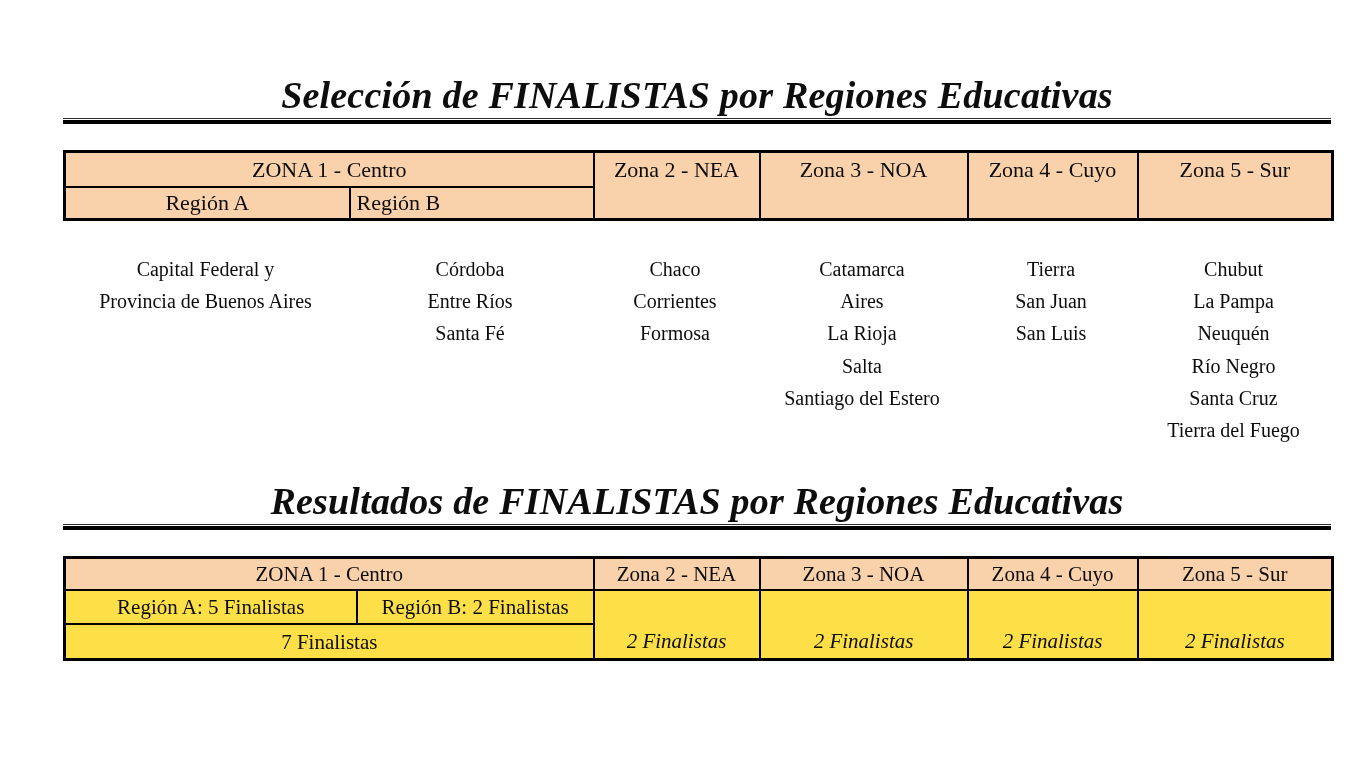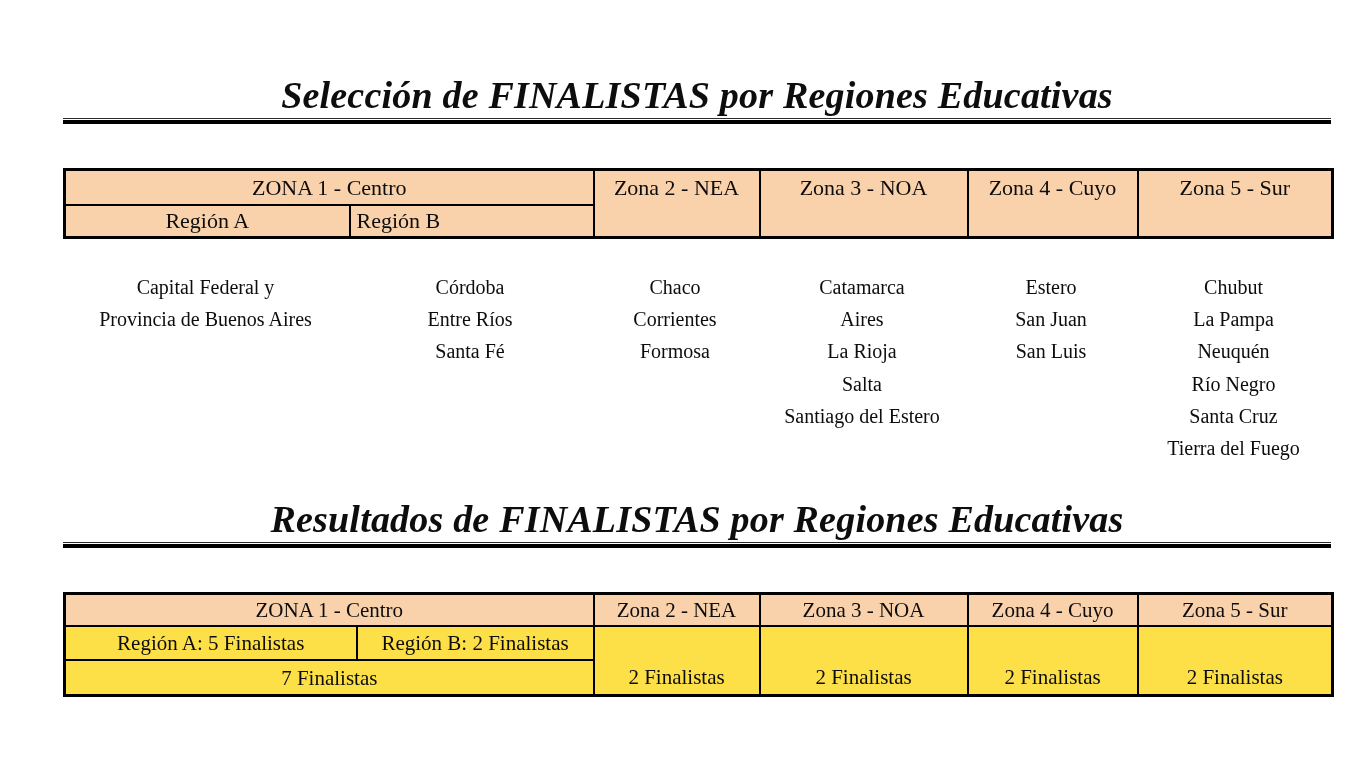--- a/index.html
+++ b/index.html
@@ -29,21 +29,21 @@
   }
   .title-sel { margin-top: 78px; }
   .title-res { margin-top: 38px; }
   .rule {
     margin-top: 6px;
     height: 1px;               
     border-top: 1px solid #2b2b2b;
     border-bottom: 4px solid #000000;
   }
   table.zones {
-    margin-top: 44px;
+    margin-top: 26px;
     width: 1268px;
     border-collapse: collapse;
     table-layout: fixed;
     border: 3px solid #000000;
     padding-left: 36px;
   }
   table.zones td {
     border: 2px solid #000000;
     padding: 0;
     font-size: 22px;
@@ -52,21 +52,21 @@
   }
   table.res td { font-size: 21px; }
   .peach { background: #F9D1AB; }
   .green { background: #fde047; }
   .c  { text-align: center; }
   .left { text-align: left; padding-left: 6px !important; }
   .h33 { height: 33px; line-height: 33px; }
   .h30 { height: 30px; line-height: 30px; }
   .h32 { height: 32px; line-height: 32px; }
   .span-top    { vertical-align: top; line-height: 33px; }
-  .span-bottom { vertical-align: bottom; padding-bottom: 4px !important; line-height: 26px; }
+  .span-bottom { vertical-align: bottom; padding-bottom: 4px !important; line-height: 26px; font-style: italic; }
   .prov-row {
     display: flex;
     margin-top: 32px;
     font-size: 20px;
     line-height: 32.2px;
   }
   .prov-col { text-align: center; white-space: nowrap; }
   .w-rega { width: 285px; }
   .w-regb { width: 244px; }
   .w-z2   { width: 166px; }
@@ -123,21 +123,21 @@
           <div>Formosa</div>
         </div>
       <div class="prov-col w-z3">
           <div>Catamarca</div>
           <div>Aires</div>
           <div>La Rioja</div>
           <div>Salta</div>
           <div>Santiago del Estero</div>
         </div>
       <div class="prov-col w-z4">
-          <div>Estero</div>
+          <div>Tierra</div>
           <div>San Juan</div>
           <div>San Luis</div>
         </div>
       <div class="prov-col w-z5">
           <div>Chubut</div>
           <div>La Pampa</div>
           <div>Neuquén</div>
           <div>Río Negro</div>
           <div>Santa Cruz</div>
           <div>Tierra del Fuego</div>

